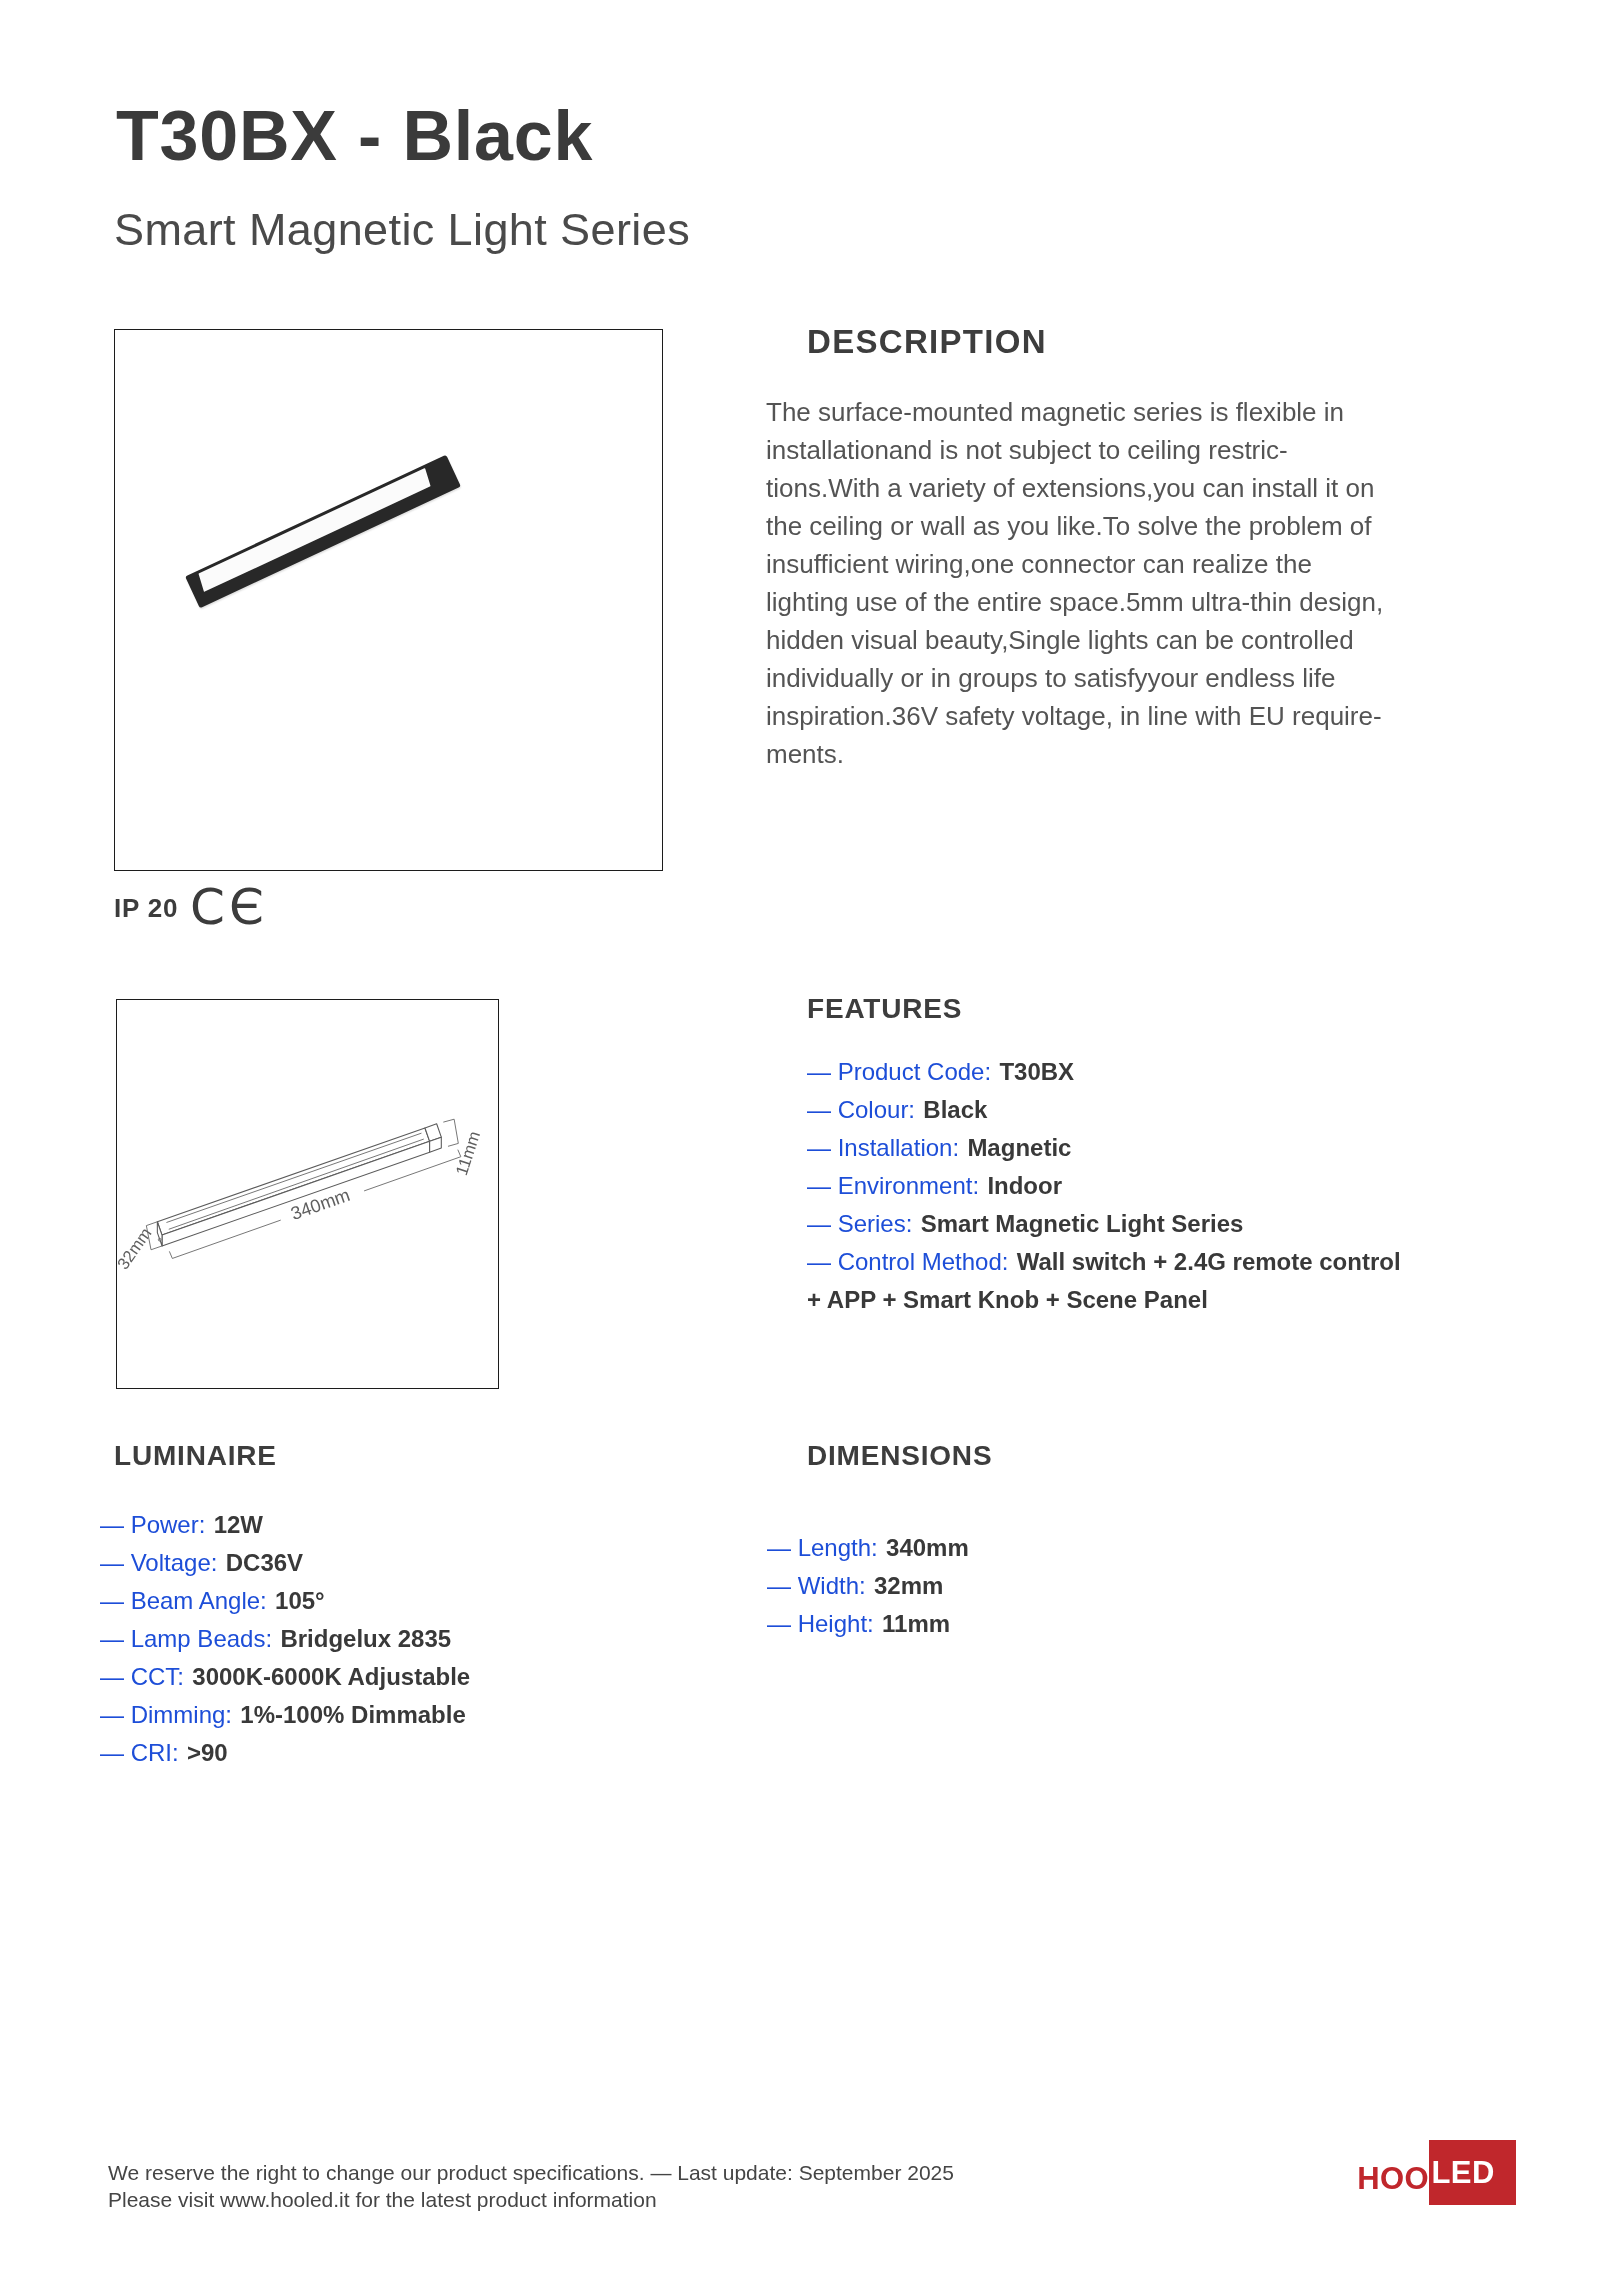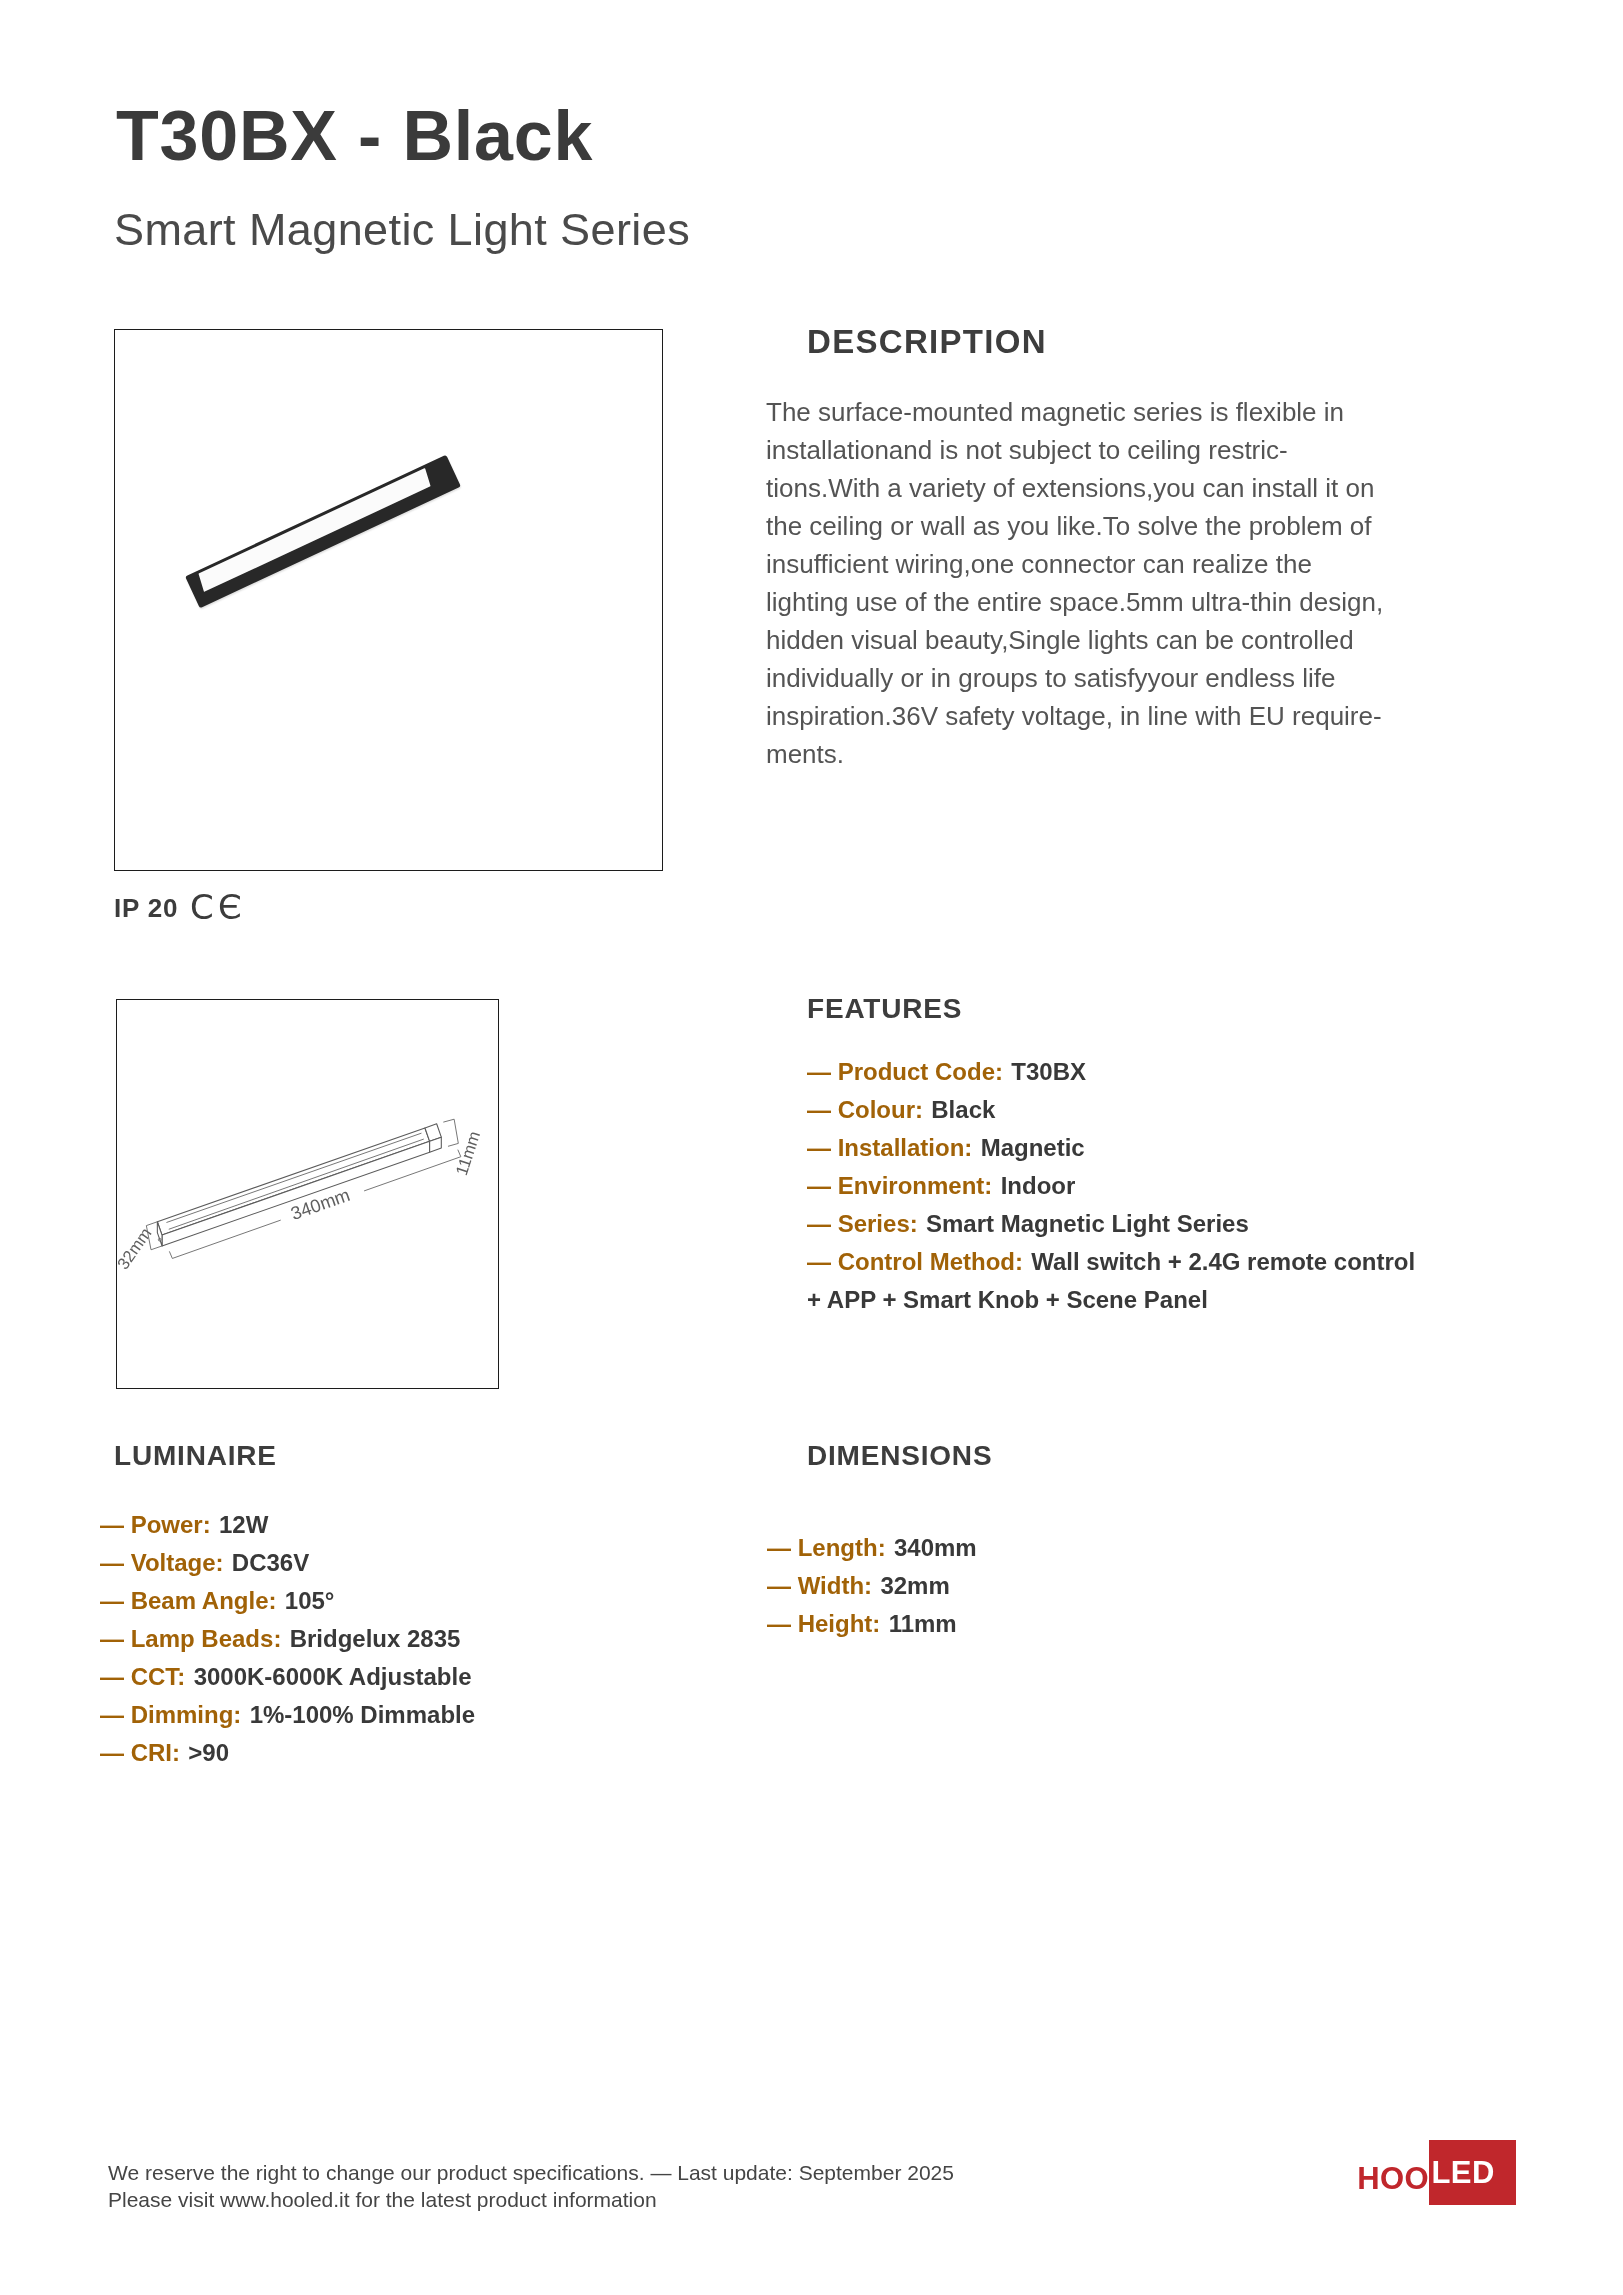--- a/index.html
+++ b/index.html
@@ -33,21 +33,21 @@
     position:absolute; left:11.7px; top:3.3px; width:250px; height:19px;
     background:#fbfbfb; border-radius:0.8px; transform:skewX(-8deg);
   }
 
   
   .ip-label {
     left:114px; top:894px; font-size:26px; line-height:28px; font-weight:700;
     color:#3c3c3c; letter-spacing:0.8px;
   }
   .ce-mark {
-    left:190px; top:888px; font-size:34px; line-height:38px; font-weight:500;
+    left:190px; top:888px; font-size:50px; line-height:38px; font-weight:500;
     color:#3c3c3c; letter-spacing:4.2px;
     font-family:"DejaVu Sans", sans-serif;
   }
 
   
   .desc-title {
     left:807px; top:324px; font-size:33px; line-height:35px; font-weight:700;
     color:#3d3d3d; letter-spacing:1.3px;
   }
   .desc-body {
@@ -70,21 +70,21 @@
     font-size:28px; line-height:30px; font-weight:700; color:#3d3d3d; letter-spacing:0.8px;
   }
   .features-title  { left:807px; top:994px; }
   .luminaire-title { left:114px; top:1441px; }
   .dimensions-title{ left:807px; top:1441px; }
 
   .spec-list { font-size:24px; line-height:38px; color:#555555; }
   .features-list   { left:807px; top:1053px; width:734px; }
   .luminaire-list  { left:100px; top:1506px; width:634px; }
   .dimensions-list { left:767px; top:1506px; width:634px;margin-top:23px; }
-  .spec-row .lbl { color:#a16207; font-weight:700; }
+  .spec-row .lbl { color:#1d4ed8; font-weight:400; }
   .spec-row .val { color:#393939; font-weight:700; margin-left:8.3px; white-space:pre-line; }
 
   
   .footer-text {
     left:108px; top:2159px; font-size:21px; line-height:27px; color:#454545;
   }
   .logo-hoo {
     left:1429px; top:2163px; transform:translateX(-100%);
     font-size:31px; line-height:31px; font-weight:800; color:#c0272c; letter-spacing:0.4px;
   }

